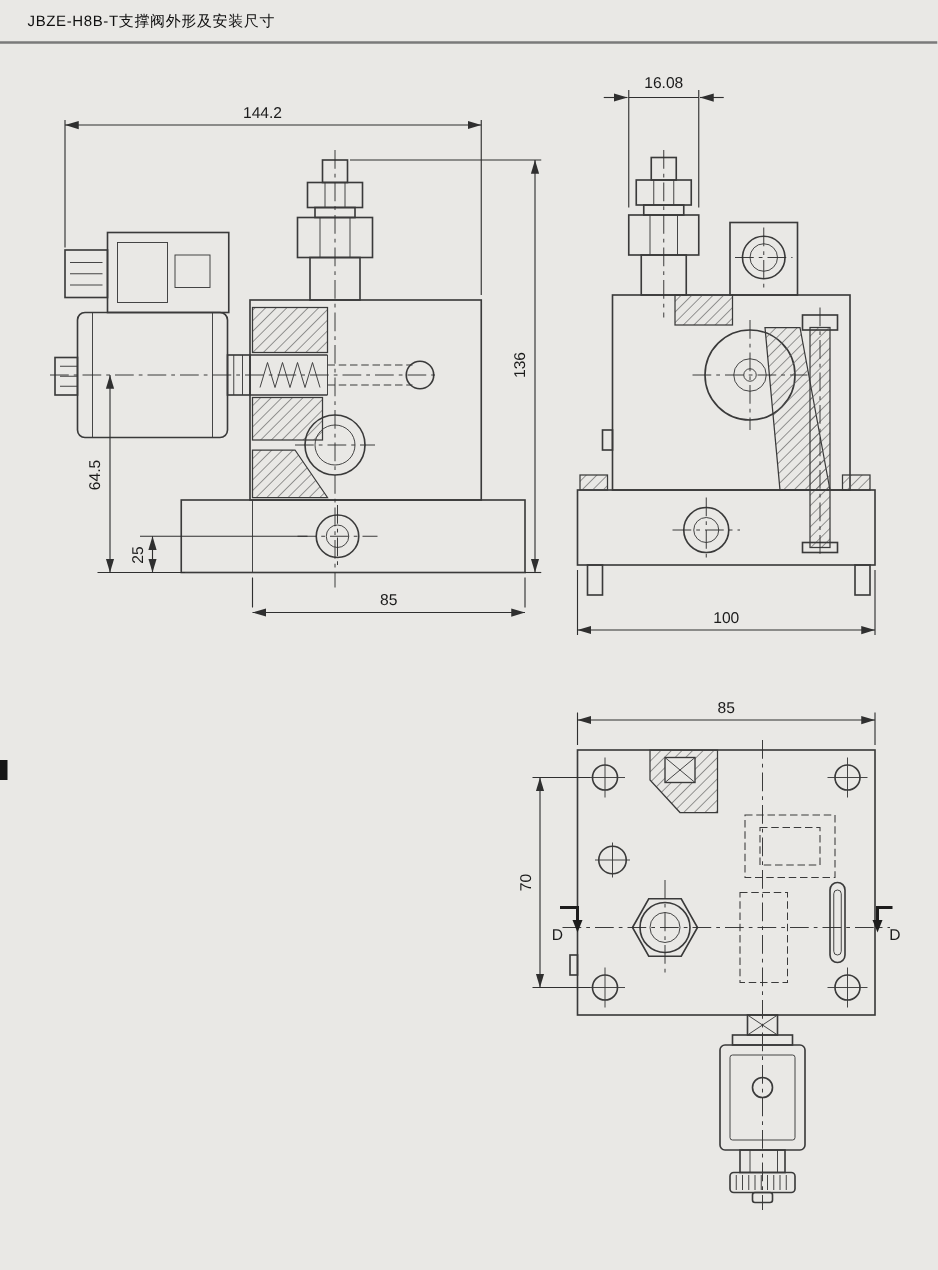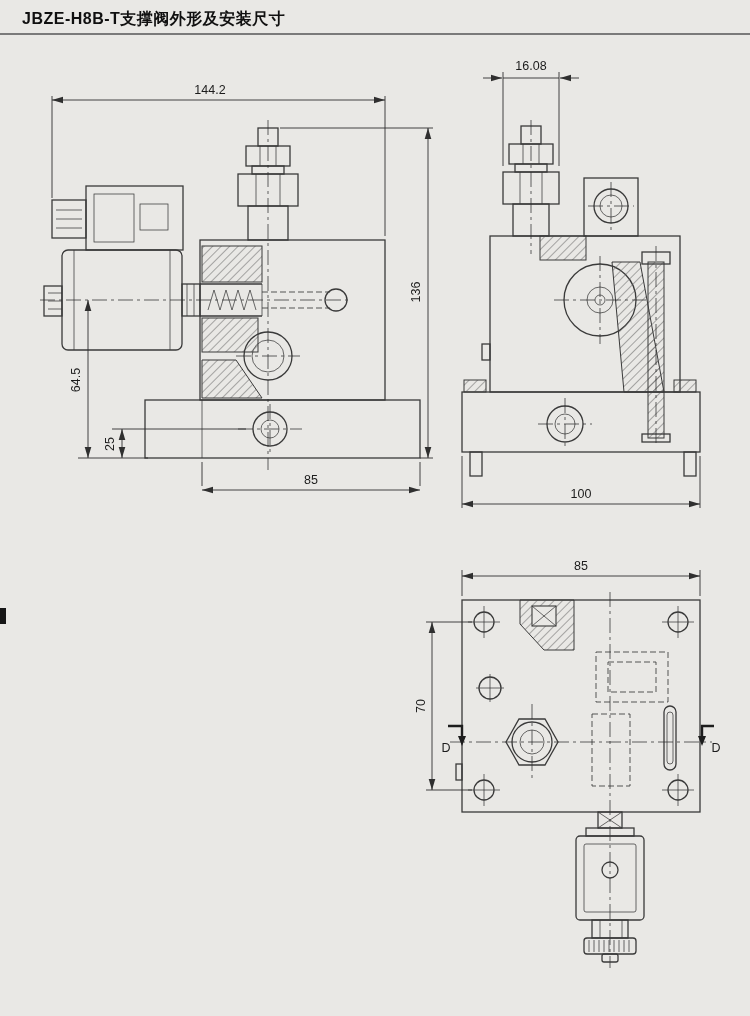--- a/index.html
+++ b/index.html
@@ -5,21 +5,21 @@
   html,body{margin:0;padding:0;}
   body{
     width:750px;height:1016px;
     background:#e9e8e5;
     font-family:"Liberation Sans",sans-serif;
     position:relative;
     overflow:hidden;
   }
   .page-title{
     position:absolute;top:9px;left:22px;
-    font-size:16px;font-weight:bold;color:#101010;
+    font-size:12px;font-weight:normal;color:#101010;
     letter-spacing:0.5px;
   }
   .header-rule{
     position:absolute;top:33px;left:0;width:750px;height:2px;background:#7a7a7a;
   }
   svg{position:absolute;top:0;left:0;}
   svg text{font-family:"Liberation Sans",sans-serif;font-size:12.5px;fill:#1c1c1c;}
   .ol{fill:none;stroke:#3a3a3a;stroke-width:1.3}
   .tn{fill:none;stroke:#3a3a3a;stroke-width:0.75}
   .dl{fill:none;stroke:#2f2f2f;stroke-width:0.9}

